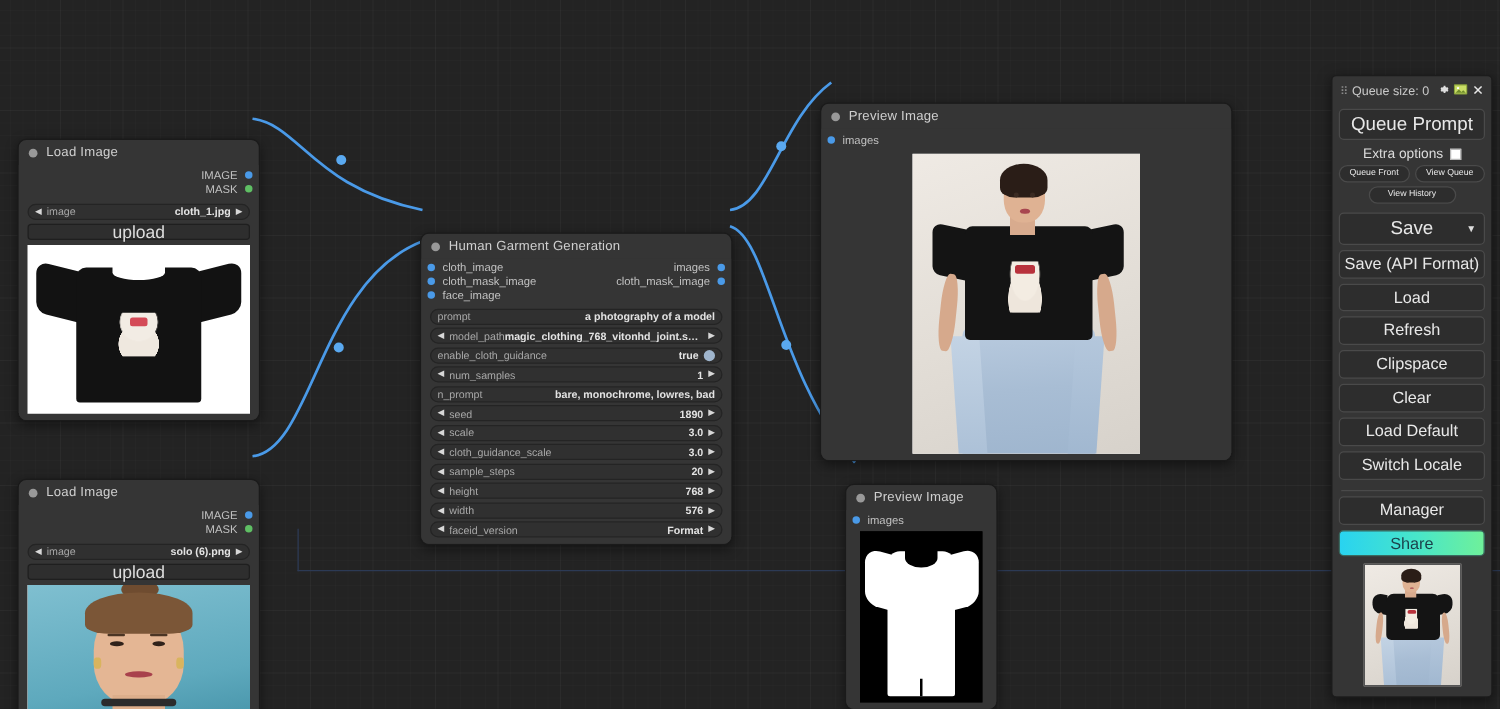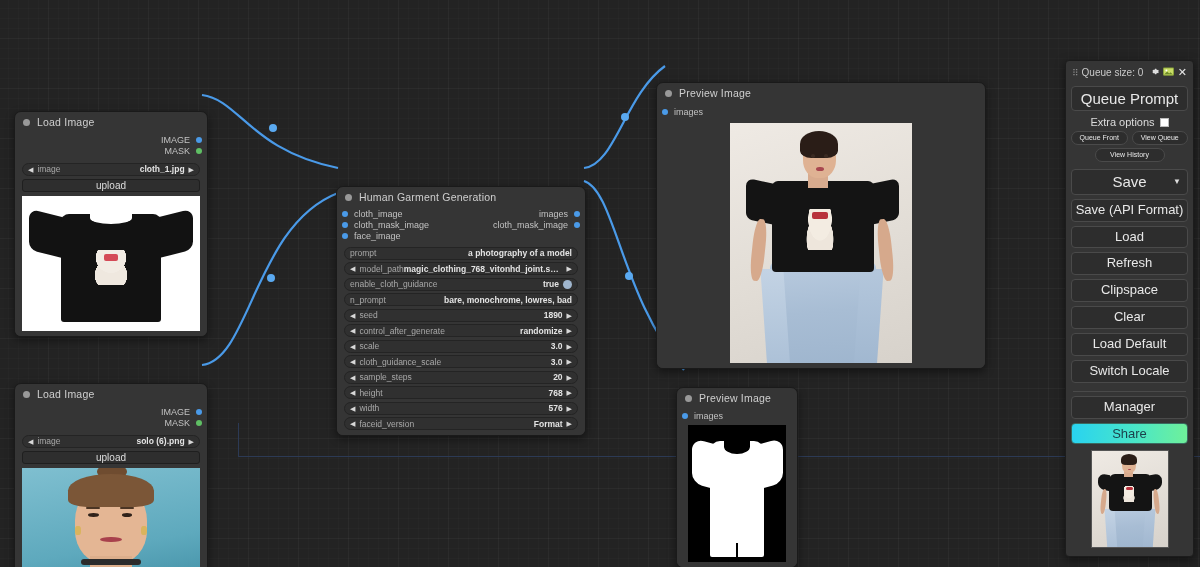--- a/index.html
+++ b/index.html
@@ -97,21 +97,21 @@
     width: 9px; height: 9px; border-radius: 50%;
     background: #9fb5cd; margin-left: 4px; flex: 0 0 auto;
   }
   .btn-widget {
     margin: 3px 7px 0 7px;
     height: 13px;
     background: #2e2e2e;
     border: 1px solid #1f1f1f;
     border-radius: 3px;
     display: flex; align-items: center; justify-content: center;
-    font-size: 10px; color: #ddd;
+    font-size: 14px; color: #ddd;
   }
 
   
   .node-img {
     margin: 4px 7px 0 7px;
     background: #fff;
     overflow: hidden;
     position: relative;
   }
 
@@ -446,39 +446,39 @@
         <span class="wval">magic_clothing_768_vitonhd_joint.safetensors</span>
         <span class="arrow r">▶</span>
       </div>
 
       <div class="widget">
         <span class="wname">enable_cloth_guidance</span>
         <span class="wval">true</span>
         <span class="toggle"></span>
       </div>
 
+      <div class="widget">
+        <span class="arrow l">◀</span>
+        <span class="wname">num_samples</span>
+        <span class="wval">1</span>
+        <span class="arrow r">▶</span>
+      </div>
 
       <div class="widget">
         <span class="wname">n_prompt</span>
         <span class="wval">bare, monochrome, lowres, bad</span>
       </div>
 
       <div class="widget">
         <span class="arrow l">◀</span>
         <span class="wname">seed</span>
         <span class="wval">1890</span>
         <span class="arrow r">▶</span>
       </div>
 
-      <div class="widget">
-        <span class="arrow l">◀</span>
-        <span class="wname">control_after_generate</span>
-        <span class="wval">randomize</span>
-        <span class="arrow r">▶</span>
-      </div>
 
       <div class="widget">
         <span class="arrow l">◀</span>
         <span class="wname">scale</span>
         <span class="wval">3.0</span>
         <span class="arrow r">▶</span>
       </div>
 
       <div class="widget">
         <span class="arrow l">◀</span>

